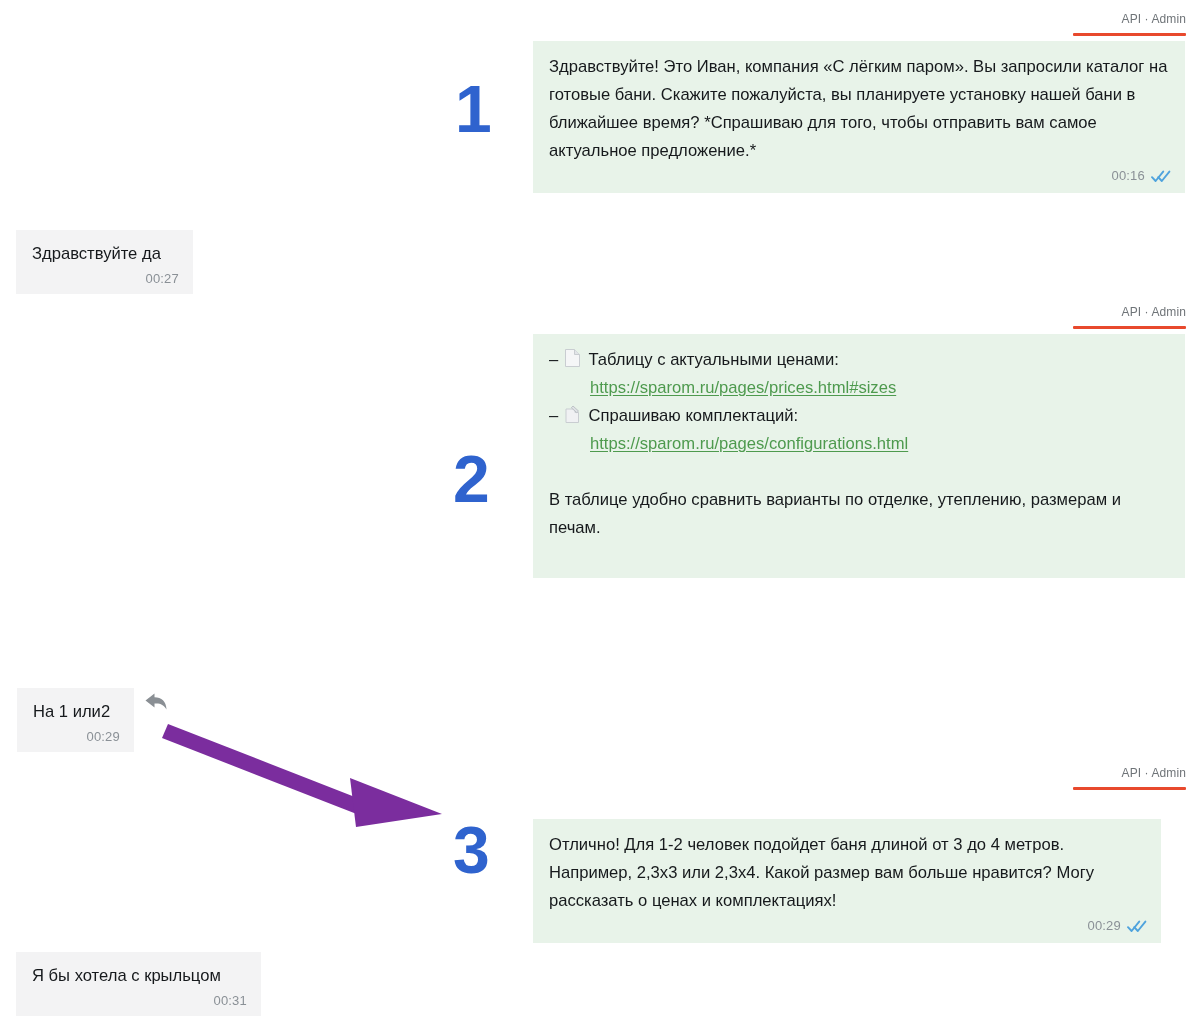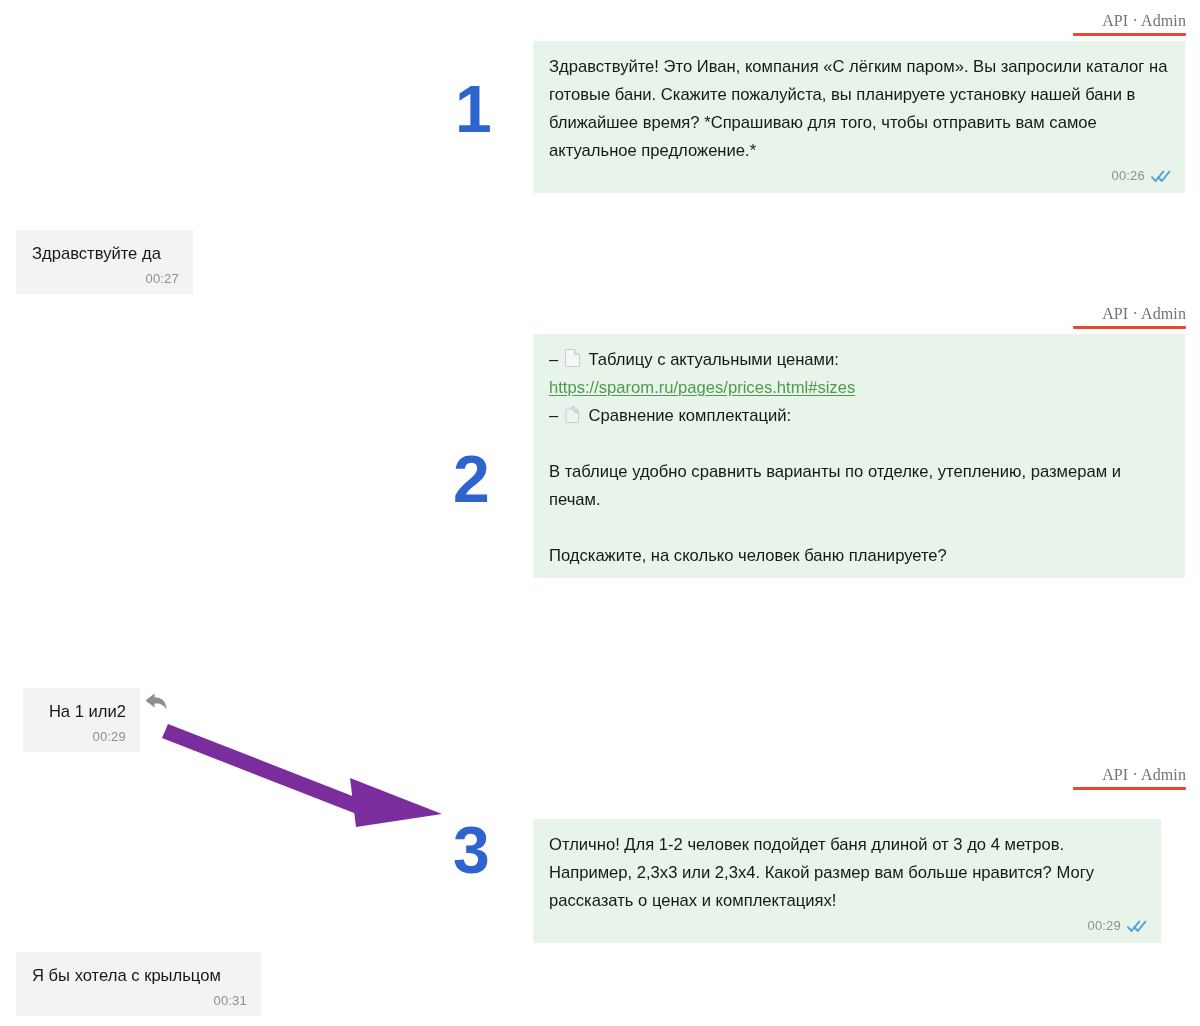--- a/index.html
+++ b/index.html
@@ -16,25 +16,24 @@
     width: 1200px;
     height: 1026px;
     background: #ffffff;
     overflow: hidden;
   }
 
   
   .sender-header {
     position: absolute;
     text-align: right;
-    font-size: 16px;
+    font-size: 12px;
     color: #6f7478;
     letter-spacing: 0.1px;
     white-space: nowrap;
-    font-family: Liberation Serif, serif;
   }
   .sender-underline {
     position: absolute;
     height: 3px;
     border-radius: 1px;
   }
 
   
   .bubble {
     position: absolute;
@@ -53,20 +52,21 @@
     background: #f3f3f4;
     padding: 10px 14px 6px 16px;
   }
   .bubble .line { white-space: normal; }
   .bubble .blank-line { height: 28px; }
 
   .msg-link {
     color: #4e9a4e;
     text-decoration: underline;
     text-underline-offset: 2px;
+    margin-left: 41px;
   }
 
   .meta {
     display: flex;
     align-items: center;
     justify-content: flex-end;
     gap: 6px;
     font-size: 13px;
     color: #8a9096;
     margin-top: 2px;
@@ -108,21 +108,21 @@
 <div id="screen">
 
   <div class="sender-header" style="right:14px; top:12px;">
     <span>API · Admin</span>
   </div>
   <div class="sender-underline" style="right:14px; top:33px; width:113px; background:#e8492d;"></div>
 
   <div class="bubble out" style="left:533px; top:41px; width:652px;">
     <div class="line">Здравствуйте! Это Иван, компания «С лёгким паром». Вы запросили каталог на готовые бани. Скажите пожалуйста, вы планируете установку нашей бани в ближайшее время? *Спрашиваю для того, чтобы отправить вам самое актуальное предложение.*</div>
     <div class="meta">
-      <span class="time">00:26</span>
+      <span class="time">00:16</span>
       <span class="ticks">
         <svg width="20" height="13" viewBox="0 0 20 13">
           <path d="M1 7.2 L4.6 11 L12.2 1.6" fill="none" stroke="#4fa3dd" stroke-width="1.9" stroke-linecap="round" stroke-linejoin="round"></path>
           <path d="M7.2 7.2 L10.8 11 L18.4 1.6" fill="none" stroke="#4fa3dd" stroke-width="1.9" stroke-linecap="round" stroke-linejoin="round"></path>
         </svg>
       </span>
     </div>
   </div>
 
   <div class="anno-num" style="left:455px; top:76px;">1</div>
@@ -157,33 +157,35 @@
 
     <div class="line">
       <span>–</span>
       <span class="emoji-doc">
         <svg width="17" height="20" viewBox="0 0 17 20">
           <path d="M2 5 H11 L14.5 8.5 V18.5 H2 Z" fill="#f0f1f3" stroke="#c9cdd1" stroke-width="1"></path>
           <path d="M11 5 V8.5 H14.5" fill="#e2e5e8" stroke="#c9cdd1" stroke-width="1"></path>
           <path d="M9 2 L14.5 7 L12.8 8.7 L7.3 3.7 Z" fill="#dfe2e5" stroke="#b9bec3" stroke-width="0.9"></path>
         </svg>
       </span>
-      <span>Сравнение комплектаций:</span>
+      <span>Спрашиваю комплектаций:</span>
+    </div>
+    <div class="line">
+      <a class="msg-link" href="#">https://sparom.ru/pages/configurations.html</a>
     </div>
 
     <div class="blank-line"></div>
     <div class="line">В таблице удобно сравнить варианты по отделке, утеплению, размерам и печам.</div>
     <div class="blank-line"></div>
-    <div class="line">Подскажите, на сколько человек баню планируете?</div>
 
   </div>
 
   <div class="anno-num" style="left:453px; top:446px;">2</div>
 
-  <div class="bubble in" style="left:23px; top:688px; width:117px;text-align:right;">
+  <div class="bubble in" style="left:17px; top:688px; width:117px;">
     <div class="line">На 1 или2</div>
     <div class="meta">
       <span class="time">00:29</span>
     </div>
   </div>
 
   <div class="reply-icon" style="left:141px; top:688px;">
     <svg width="30" height="28" viewBox="0 0 30 28">
       <path d="M13.5 5.5 L4.5 12.5 L13.5 19.5 L13.5 15.6 C19 15.0 22.6 16.8 25.5 21.5 C25.0 13.2 20.6 9.6 13.5 9.3 Z" fill="#8a8f94"></path>
     </svg>

